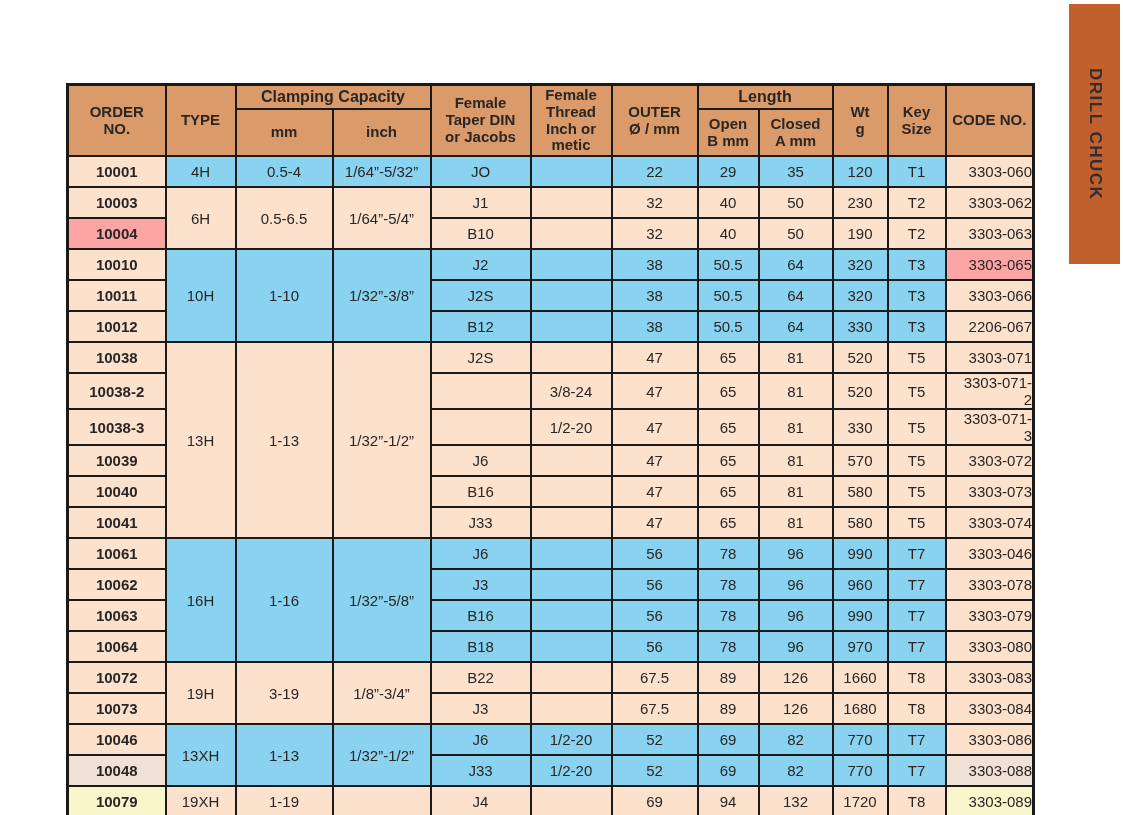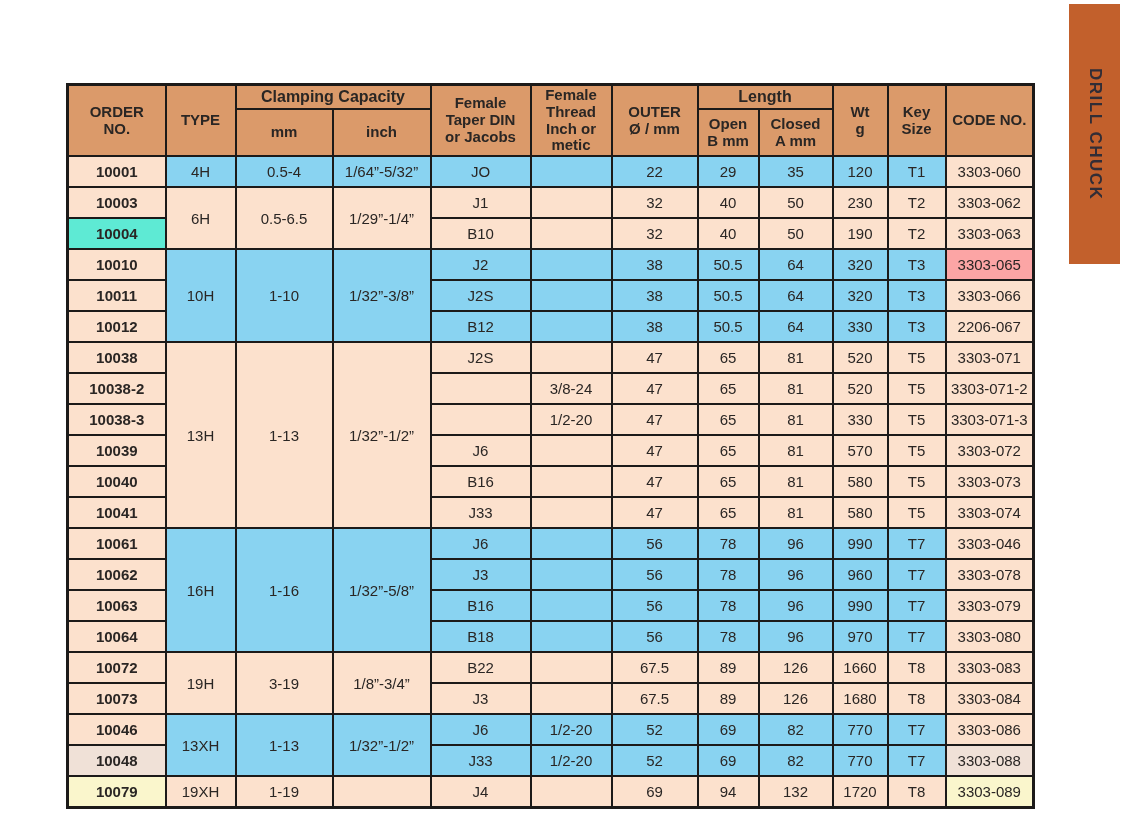--- a/index.html
+++ b/index.html
@@ -42,21 +42,21 @@
     font-weight: bold;
     font-size: 15px;
     line-height: 1.12;
     white-space: pre-line;
     padding: 1px 0;
   }
   tr.hr1 th.span-h { height: 24px; font-size: 16px; }
   tr.hr2 th { height: 46px; }
   td { font-size: 15px; height: 31px; }
   td.c-order { font-weight: bold; }
-  td.c-code { text-align: center; }
+  td.c-code { text-align: right; padding-left: 9px; }
   .side-tab {
     position: absolute;
     left: 1069px;
     top: 4px;
     width: 51px;
     height: 260px;
     background: var(--tab-bg);
     display: flex;
     align-items: center;
     justify-content: center;
@@ -134,32 +134,32 @@
           <td style="background: rgb(137, 211, 241);">29</td>
           <td style="background: rgb(137, 211, 241);">35</td>
           <td style="background: rgb(137, 211, 241);">120</td>
           <td style="background: rgb(137, 211, 241);">T1</td>
           <td class="c-code" style="background: rgb(252, 225, 205);">3303-060</td>
         </tr>
         <tr>
           <td class="c-order" style="background: rgb(252, 225, 205);">10003</td>
           <td rowspan="2" style="background: rgb(252, 225, 205);">6H</td>
           <td rowspan="2" style="background: rgb(252, 225, 205);">0.5-6.5</td>
-          <td rowspan="2" style="background: rgb(252, 225, 205);">1/29”-1/4”</td>
+          <td rowspan="2" style="background: rgb(252, 225, 205);">1/64”-5/4”</td>
           <td style="background: rgb(252, 225, 205);">J1</td>
           <td style="background: rgb(252, 225, 205);"></td>
           <td style="background: rgb(252, 225, 205);">32</td>
           <td style="background: rgb(252, 225, 205);">40</td>
           <td style="background: rgb(252, 225, 205);">50</td>
           <td style="background: rgb(252, 225, 205);">230</td>
           <td style="background: rgb(252, 225, 205);">T2</td>
           <td class="c-code" style="background: rgb(252, 225, 205);">3303-062</td>
         </tr>
         <tr>
-          <td class="c-order" style="background: #5eead4;">10004</td>
+          <td class="c-order" style="background: #fca5a5;">10004</td>
           <td style="background: rgb(252, 225, 205);">B10</td>
           <td style="background: rgb(252, 225, 205);"></td>
           <td style="background: rgb(252, 225, 205);">32</td>
           <td style="background: rgb(252, 225, 205);">40</td>
           <td style="background: rgb(252, 225, 205);">50</td>
           <td style="background: rgb(252, 225, 205);">190</td>
           <td style="background: rgb(252, 225, 205);">T2</td>
           <td class="c-code" style="background: rgb(252, 225, 205);">3303-063</td>
         </tr>
         <tr>

